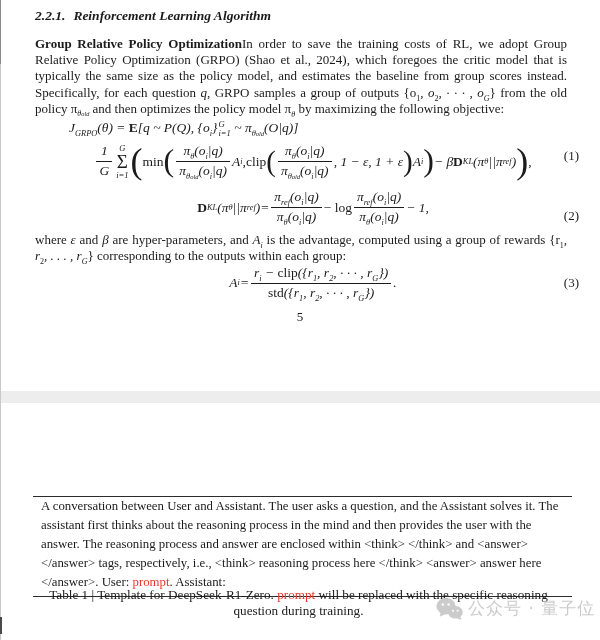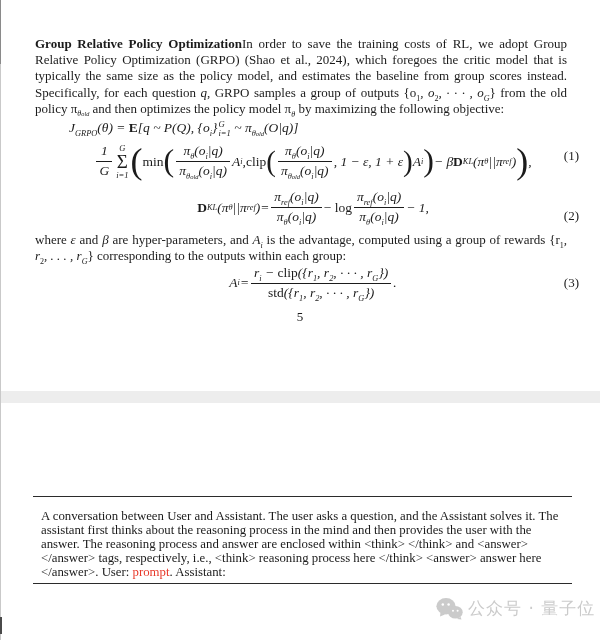--- a/index.html
+++ b/index.html
@@ -52,37 +52,40 @@
   .eqno{position:absolute;right:0;font-style:normal;font-size:13px;}
   .no1{top:28px;}
   .no2{top:88px;}
   .no3{top:12px;right:0;}
 
   .pagenum{left:0;top:309px;width:600px;text-align:center;font-size:13px;}
 
   .grayband{left:1px;top:391px;width:599px;height:12px;background:#ededed;}
 
   .tbox{left:33px;top:496px;width:529px;border-top:1.5px solid #2b2b2b;border-bottom:1.5px solid #2b2b2b;
-        padding:12px 2px 4px 8px;font-size:12.8px;line-height:14px;text-align:left;}
+        padding:0 2px 4px 8px;font-size:12.8px;line-height:19px;text-align:left;}
   .red{color:#e8392a;}
 
   .caption{left:30px;top:587px;width:537px;text-align:center;font-size:13.2px;line-height:15.5px;}
 
   .watermark{left:436px;top:597px;display:flex;gap:5px;color:#cbcbcb;
              font-family:"DejaVu Sans","Liberation Sans",sans-serif;font-size:17px;letter-spacing:1px;}
 </style>
 </head>
 <body>
 
 <div class="page">
 
   <div class="edge-line"></div>
   <div class="edge-dark-top"></div>
   <div class="edge-dark-bottom"></div>
 
+  <div class="abs heading">
+    <span class="hnum">2.2.1.</span><span>Reinforcement Learning Algorithm</span>
+  </div>
 
   <div class="abs para p1">
     <span class="lead">Group Relative Policy Optimization</span><span>In order to save the training costs of RL, we adopt Group Relative Policy Optimization (GRPO) (Shao et al., 2024), which foregoes the critic model that is typically the same size as the policy model, and estimates the baseline from group scores instead. Specifically, for each question </span><span class="mi">q</span><span>, GRPO samples a group of outputs {o</span><sub>1</sub><span class="mi">, o</span><sub>2</sub><span class="mi">, · · · , o</span><sub class="mi">G</sub><span>} from the old policy π</span><sub class="mi"><span>θ</span><span class="ss">old</span></sub><span> and then optimizes the policy model π</span><sub class="mi">θ</sub><span> by maximizing the following objective:</span>
   </div>
 
   <div class="abs eqblock eq1">
 
     <div class="eqline1">
       <span>J</span><sub>GRPO</sub><span>(θ) = </span><span class="bb">E</span><span>[q ~ P(Q), {o</span><sub>i</sub><span>}</span><span class="stack">
           <span>G</span>
@@ -180,20 +183,23 @@
   </div>
 
   <div class="abs pagenum">5</div>
 
   <div class="abs grayband"></div>
 
   <div class="abs tbox">
     <span>A conversation between User and Assistant. The user asks a question, and the Assistant solves it. The assistant first thinks about the reasoning process in the mind and then provides the user with the answer. The reasoning process and answer are enclosed within &lt;think&gt; &lt;/think&gt; and &lt;answer&gt; &lt;/answer&gt; tags, respectively, i.e., &lt;think&gt; reasoning process here &lt;/think&gt; &lt;answer&gt; answer here &lt;/answer&gt;. User: </span><span class="red">prompt</span><span>. Assistant:</span>
   </div>
 
+  <div class="abs caption">
+    <span>Table 1 | Template for DeepSeek-R1-Zero. </span><span class="red">prompt</span><span> will be replaced with the specific reasoning question during training.</span>
+  </div>
 
   <div class="abs watermark">
     <span>
       <svg width="27" height="24" viewBox="0 0 27 24">
         <ellipse cx="10" cy="9.2" rx="9.6" ry="8.2" fill="#cbcbcb"></ellipse>
         <polygon points="4.5,15 9,17.5 4,19.5" fill="#cbcbcb"></polygon>
         <circle cx="6.8" cy="7.6" r="1.25" fill="#ffffff"></circle>
         <circle cx="12.6" cy="7.6" r="1.25" fill="#ffffff"></circle>
         <ellipse cx="19.4" cy="15.2" rx="7.3" ry="6.3" fill="#cbcbcb"></ellipse>
         <polygon points="24.5,19.8 21,21.9 25.5,22.5" fill="#cbcbcb"></polygon>

